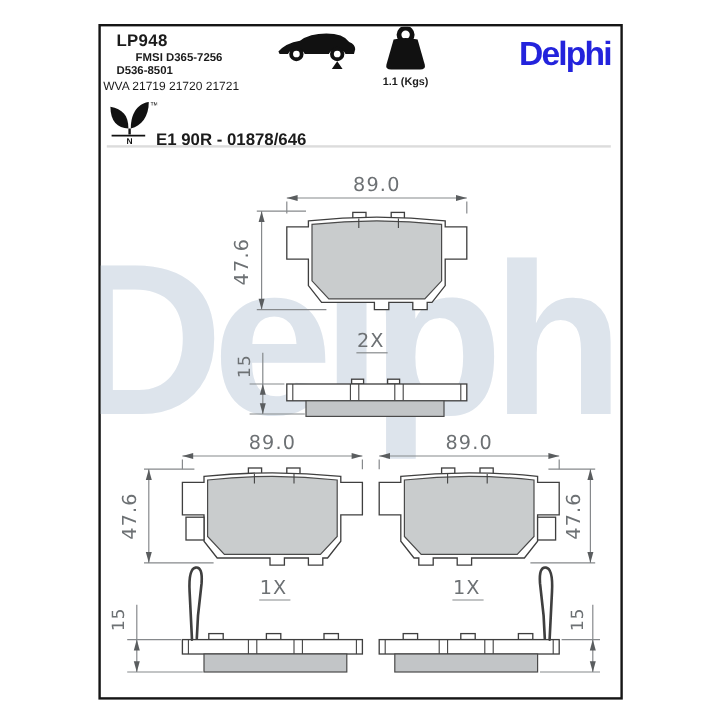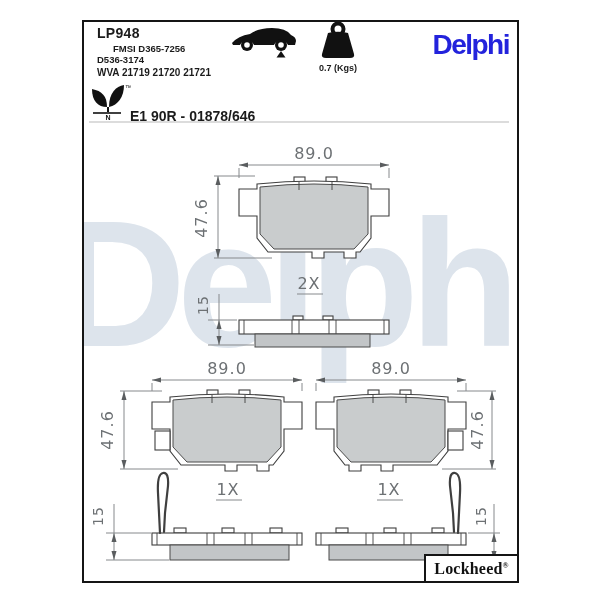--- a/index.html
+++ b/index.html
@@ -2,21 +2,21 @@
 <html><head>
 <meta charset="utf-8">
 <style>
   html,body{margin:0;padding:0;background:#ffffff;width:600px;height:600px;font-family:"Liberation Sans",sans-serif;}
   #canvas{position:relative;width:600px;height:600px;background:#fff;overflow:hidden;}
   #sheet{position:absolute;left:82px;top:20px;width:437px;height:563px;border:2px solid #151515;box-sizing:border-box;background:#fff;overflow:hidden;}
   .hdr{position:absolute;color:#1b1b1b;white-space:nowrap;z-index:3;}
   #part-number{left:13px;top:3px;font-size:14px;font-weight:bold;letter-spacing:.3px;text-align:center;}
   #fmsi1{left:13px;top:21px;font-size:9.5px;font-weight:bold;padding-left:16px;}
   #fmsi2{left:13px;top:32px;font-size:9.5px;font-weight:bold;}
-  #wva{left:13px;top:45px;font-size:10px;font-weight:bold;}
+  #wva{left:2px;top:45px;font-size:10px;font-weight:normal;}
   #car-icon{position:absolute;left:146px;top:4px;z-index:3;}
   #weight-icon{position:absolute;left:230px;top:0px;z-index:3;}
   #weight-label{left:230px;top:41px;width:48px;text-align:center;font-size:9px;font-weight:bold;}
   #brand-logo{position:absolute;right:8px;top:7px;font-size:28px;font-weight:bold;color:#2323dc;letter-spacing:-1.5px;z-index:3;}
   #leaf-icon{position:absolute;left:5px;top:61px;z-index:3;}
   #approval{left:46px;top:86px;font-size:14px;font-weight:bold;}
   #header-divider{position:absolute;left:5px;top:99px;width:420px;height:2px;background:#dcdcdc;z-index:3;}
   #watermark{position:absolute;left:-28px;top:172px;font-size:180px;font-weight:bold;letter-spacing:-9px;color:#dde4ec;z-index:0;line-height:1;user-select:none;}
   #drawing-svg{position:absolute;left:0;top:0;z-index:1;}
   #lockheed-box{position:absolute;right:0;bottom:0;width:91px;height:25px;border-top:2px solid #151515;border-left:2px solid #151515;background:#fff;z-index:4;display:flex;align-items:center;justify-content:center;}
@@ -36,37 +36,37 @@
 </head>
 <body>
 
 <div id="canvas">
   <div id="sheet">
 
     <div id="watermark">Delphi</div>
 
     <div class="hdr" id="part-number">LP948</div>
     <div class="hdr" id="fmsi1">FMSI D365-7256</div>
-    <div class="hdr" id="fmsi2">D536-3174</div>
+    <div class="hdr" id="fmsi2">D536-8501</div>
     <div class="hdr" id="wva">WVA 21719 21720 21721</div>
 
     <svg id="car-icon" width="68" height="32" viewBox="0 0 68 32">
       <path fill="#111" d="M2,17 Q8,10 20,8 Q28,2 42,2 Q56,2 61,9 Q66,11 66,15 L65,19 L58,19 A8,8 0 0 0 44,19 L24,19 A8,8 0 0 0 10,19 L3,19 Z"></path>
       <circle cx="17" cy="19" r="6" fill="#111"></circle>
         <circle cx="17" cy="19" r="2.8" fill="#fff"></circle>
       <circle cx="51" cy="19" r="6" fill="#111"></circle>
         <circle cx="51" cy="19" r="2.8" fill="#fff"></circle>
       <polygon points="51,25 46.5,31.5 55.5,31.5" fill="#111"></polygon>
     </svg>
 
     <svg id="weight-icon" width="48" height="40" viewBox="0 0 48 40">
       <circle cx="24" cy="7" r="5.5" fill="none" stroke="#111" stroke-width="4"></circle>
       <path fill="#111" d="M14,11 Q24,8.5 34,11 L40,32 Q41,36 36,36 L12,36 Q7,36 8,32 Z"></path>
     </svg>
-    <div class="hdr" id="weight-label">0.7 (Kgs)</div>
+    <div class="hdr" id="weight-label">1.1 (Kgs)</div>
 
     <div id="brand-logo">Delphi</div>
 
     <svg id="leaf-icon" width="42" height="38" viewBox="0 0 42 38">
       <path fill="#111" d="M18,24 C9,24 3,18 3,6 C13,8 18,13 18,24 Z"></path>
       <path fill="#111" d="M20,24 C20,10 27,3 35,2 C35,14 29,22 20,24 Z"></path>
       <line x1="19" y1="24" x2="19" y2="29" stroke="#111" stroke-width="2"></line>
       <line x1="4" y1="30" x2="32" y2="30" stroke="#111" stroke-width="1.6"></line>
       <text x="19" y="37" font-size="7" font-weight="bold" fill="#111" text-anchor="middle">N</text>
       <text x="36" y="7" font-size="7" fill="#111">™</text>
@@ -201,18 +201,15 @@
         <use href="#sideBottom" transform="translate(464,531) scale(-1,1)"></use>
       </g>
       <g>
         <path class="dim" d="M466,531 H498 M448,558 H498 M492,502 V558"></path>
         <polygon class="arrow" points="492,531 489.5,540 494.5,540"></polygon>
         <polygon class="arrow" points="492,558 489.5,549 494.5,549"></polygon>
         <text class="dimtxt-s" text-anchor="middle" transform="translate(484,514) rotate(-90)">15</text>
       </g>
     </svg>
 
-    <div id="lockheed-box">
-      <span id="footer-brand"><span>Lockheed</span><sup>®</sup></span>
-    </div>
 
   </div>
 </div>
 
 </body></html>

